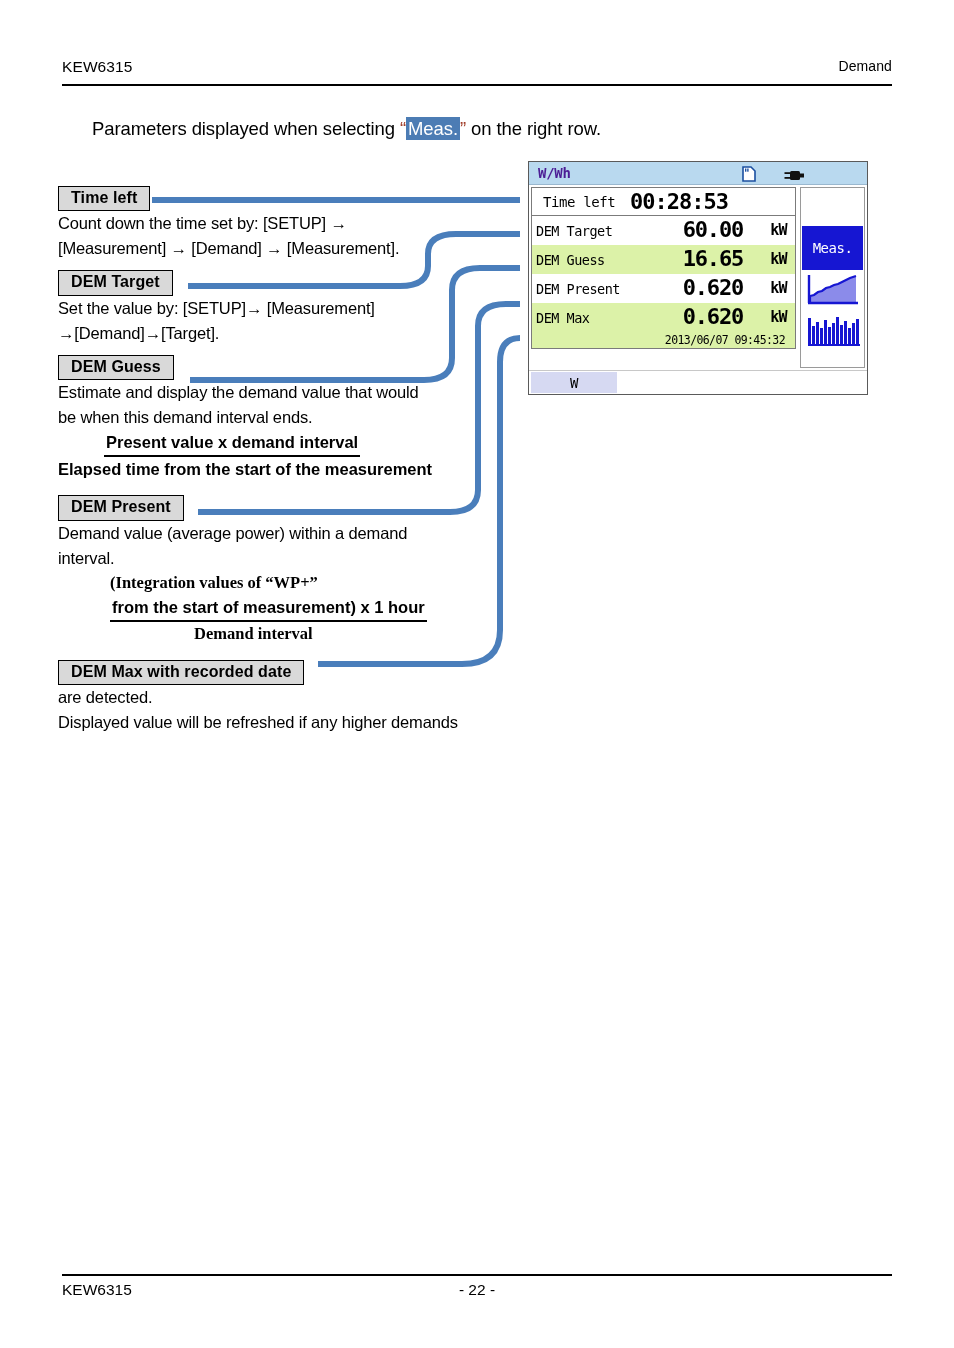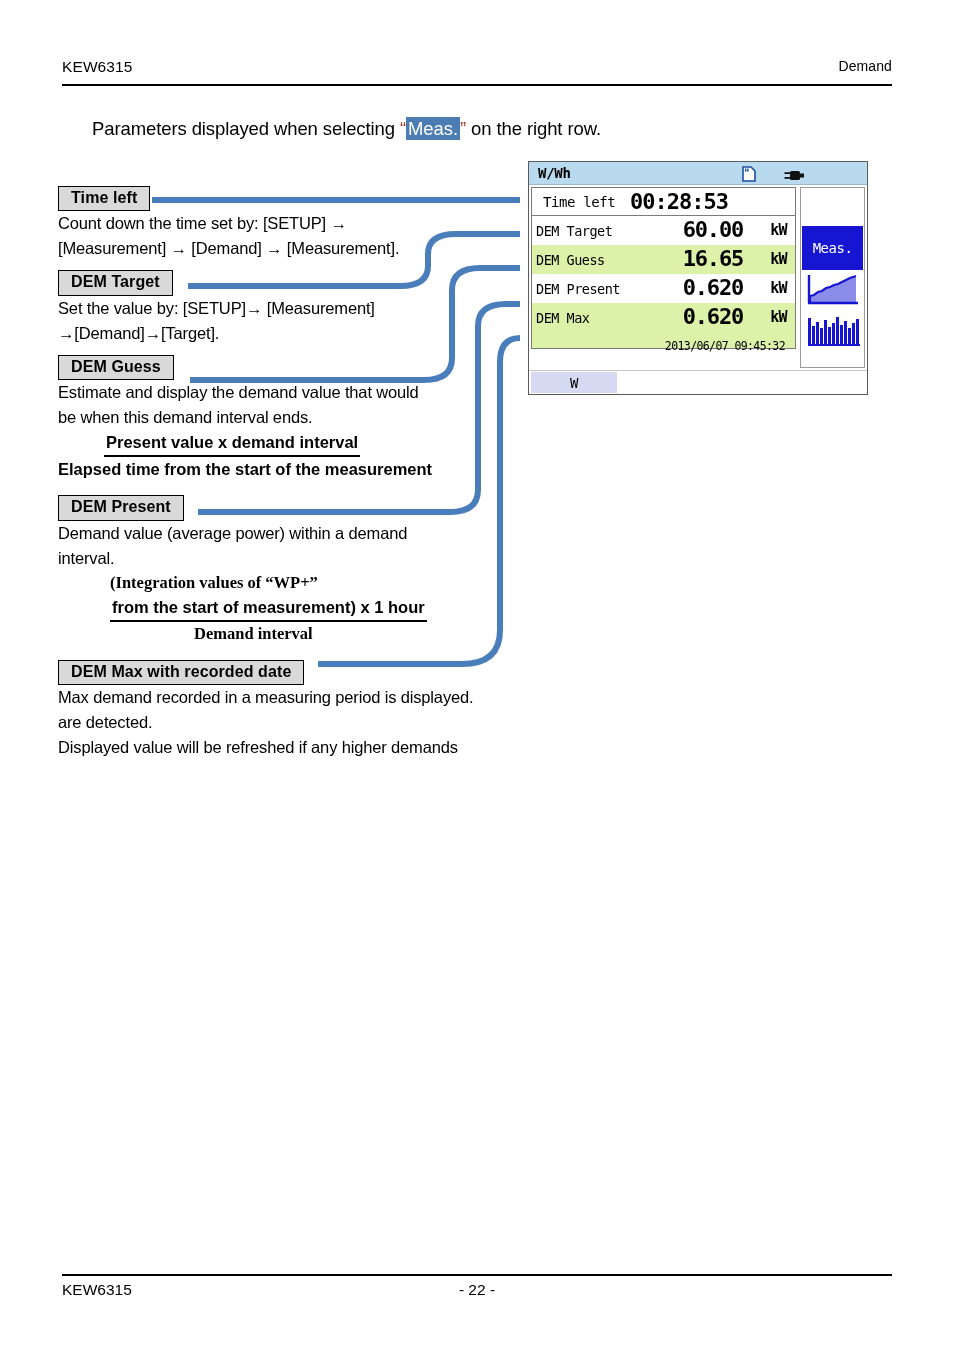--- a/index.html
+++ b/index.html
@@ -123,21 +123,21 @@
     height: 23px;
     background: #b9d9ef;
     border-bottom: 1px solid #9ab8cf;
   }
   .lcd-title-text {
     position: absolute;
     left: 9px; top: 3px;
     font-family: "DejaVu Sans Mono", monospace;
     font-weight: bold;
     font-size: 14px;
-    color: #000000;
+    color: #4c1d95;
     letter-spacing: -0.3px;
   }
   .sd-icon { position: absolute; left: 213px; top: 4px; }
   .plug-icon { position: absolute; left: 254px; top: 6px; }
   .lcd-clock {
     position: absolute;
     right: 2px; top: 0px;
     font-family: "DejaVu Sans Mono", monospace;
     font-size: 9.5px;
     font-weight: bold;
@@ -201,21 +201,21 @@
   }
   .dem-stamp-row {
     position: relative;
     height: 17px;
     background: #dcf2a8;
     border-left: 1.5px solid #7b7b7b;
     border-right: 1.5px solid #7b7b7b;
     border-bottom: 1.5px solid #7b7b7b;
   }
   .dem-stamp {
-    position: absolute; right: 10px; top: 7px;
+    position: absolute; right: 10px; top: 1px;
     font-family: "DejaVu Sans Mono", monospace;
     font-size: 11.5px; letter-spacing: -0.6px;
   }
 
   
   .lcd-keys {
     position: absolute;
     left: 271px; top: 2px;
     width: 65px;
     height: 181px;
@@ -349,21 +349,20 @@
       <div class="bold-line">(Integration values of “WP+”</div>
       <div class="frac-num">from the start of measurement) x 1 hour</div>
     </div>
     <div class="bold-line indent-3">Demand interval</div>
   </div>
 
   <div class="gap-md"></div>
 
   <div>
     <div class="callout">DEM Max with recorded date</div>
-    <div class="body-line">Max demand recorded in a measuring period is displayed.</div>
     <div class="body-line">are detected.</div>
     <div class="body-line">Displayed value will be refreshed if any higher demands</div>
   </div>
 
 </div>
 
 <div class="lcd">
 
   <div class="lcd-titlebar">
     <span class="lcd-title-text">W/Wh</span>

